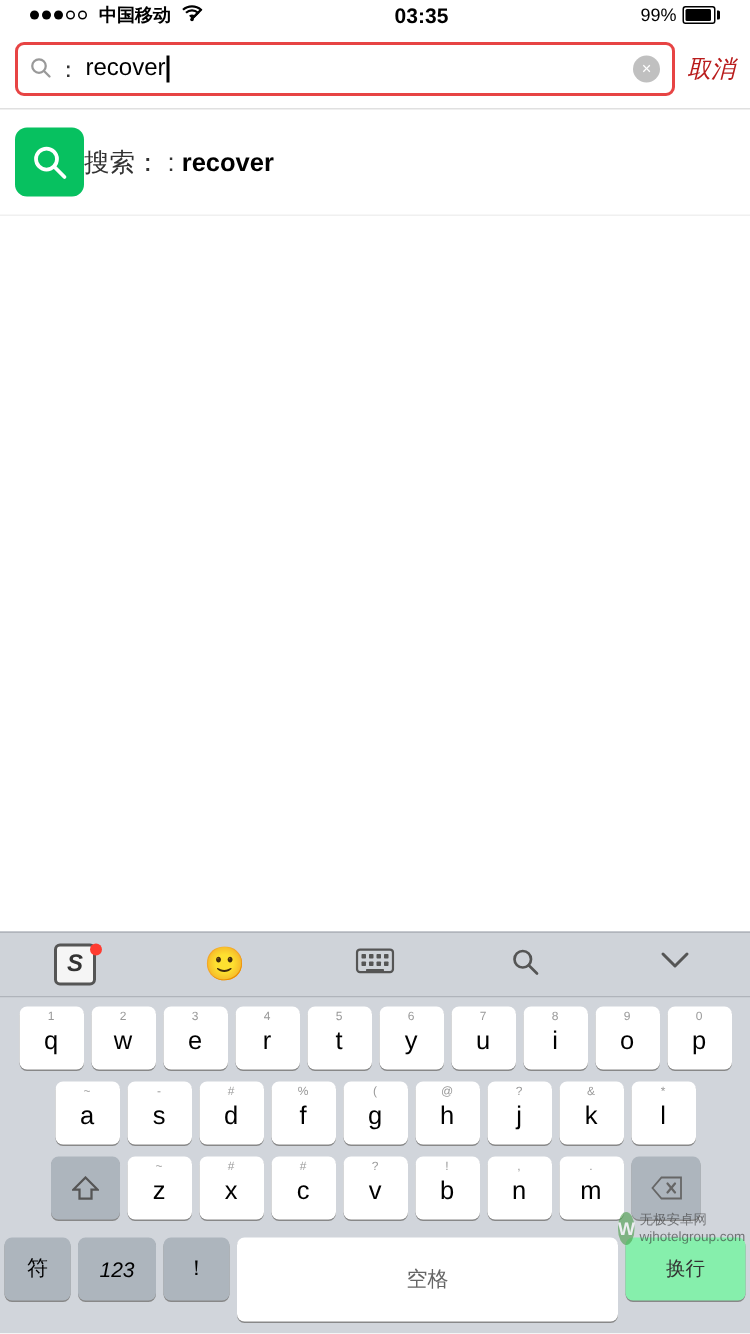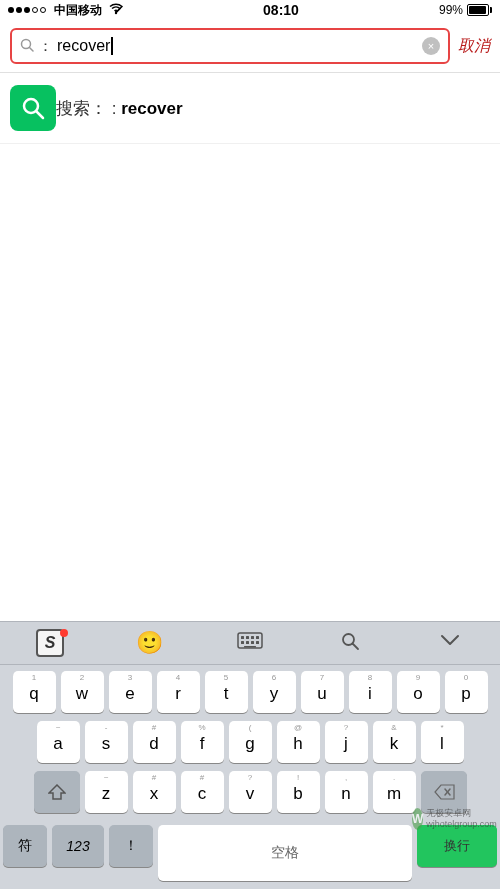--- a/index.html
+++ b/index.html
@@ -17,21 +17,21 @@
       position: relative;
     }
 
     
     .status-bar {
       height: 20px;
       background: #ffffff;
       display: flex;
       align-items: center;
       justify-content: space-between;
-      padding: 0 8px;
+      padding: 0 20px;
       font-size: 11px;
       font-weight: 600;
     }
 
     .status-left {
       display: flex;
       align-items: center;
       gap: 4px;
     }
 
@@ -365,21 +365,21 @@
     }
 
     .key-num-toggle {
       width: 42px;
       background: #adb5bd;
       font-size: 14px;
     }
 
     .key-return {
       width: 88px;
-      background: #22c55e;
+      background: #86efac;
       font-size: 13px;
       text-align: right;
     }
 
     
     .bottom-row {
       display: flex;
       gap: 5px;
       padding: 0 3px 8px;
       justify-content: center;
@@ -436,21 +436,21 @@
     <span class="carrier">中国移动</span>
     <span class="wifi-icon">
       <svg width="14" height="12" viewBox="0 0 14 12">
         <path d="M7 9.5 L9 7.5 A3 3 0 0 0 5 7.5 Z" fill="#000"></path>
         <path d="M7 9.5 L11 5.5 A6 6 0 0 0 3 5.5" fill="none" stroke="#000" stroke-width="1.5"></path>
         <path d="M7 9.5 L13 3.5 A9 9 0 0 0 1 3.5" fill="none" stroke="#000" stroke-width="1.5"></path>
         <circle cx="7" cy="10" r="1.2" fill="#000"></circle>
       </svg>
     </span>
   </div>
-  <div class="status-center">08:10</div>
+  <div class="status-center">03:35</div>
   <div class="status-right">
     <span>99%</span>
     <div class="battery">
       <div class="battery-body">
         <div class="battery-fill"></div>
       </div>
       <div class="battery-tip"></div>
     </div>
   </div>
 </div>

